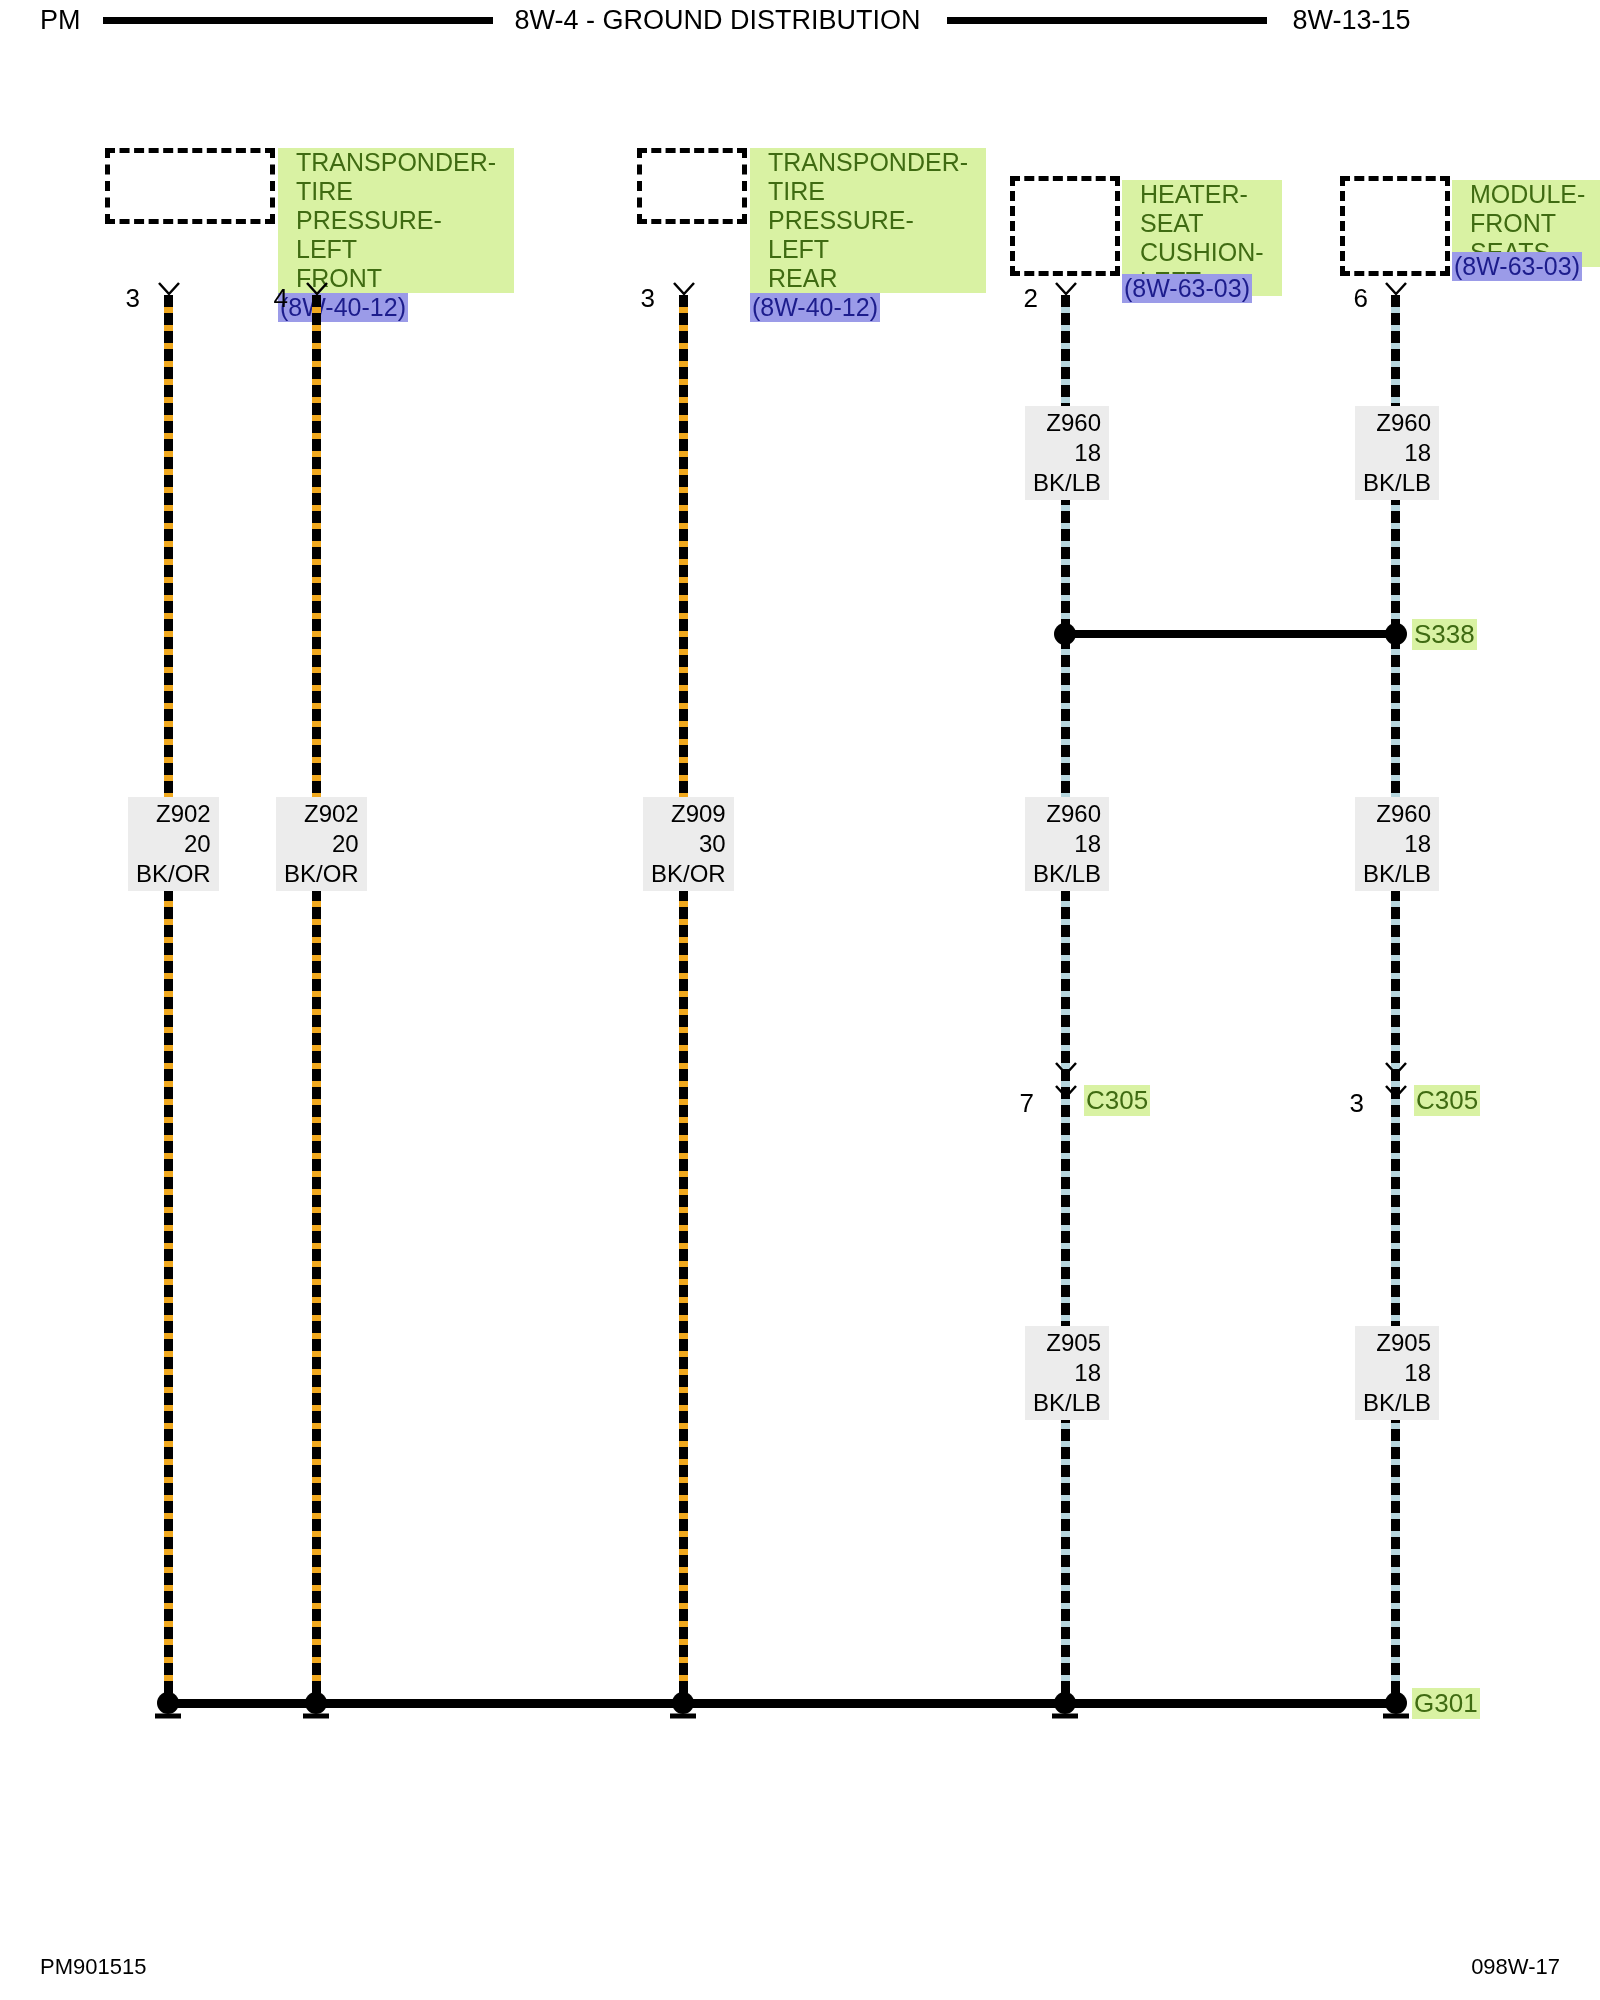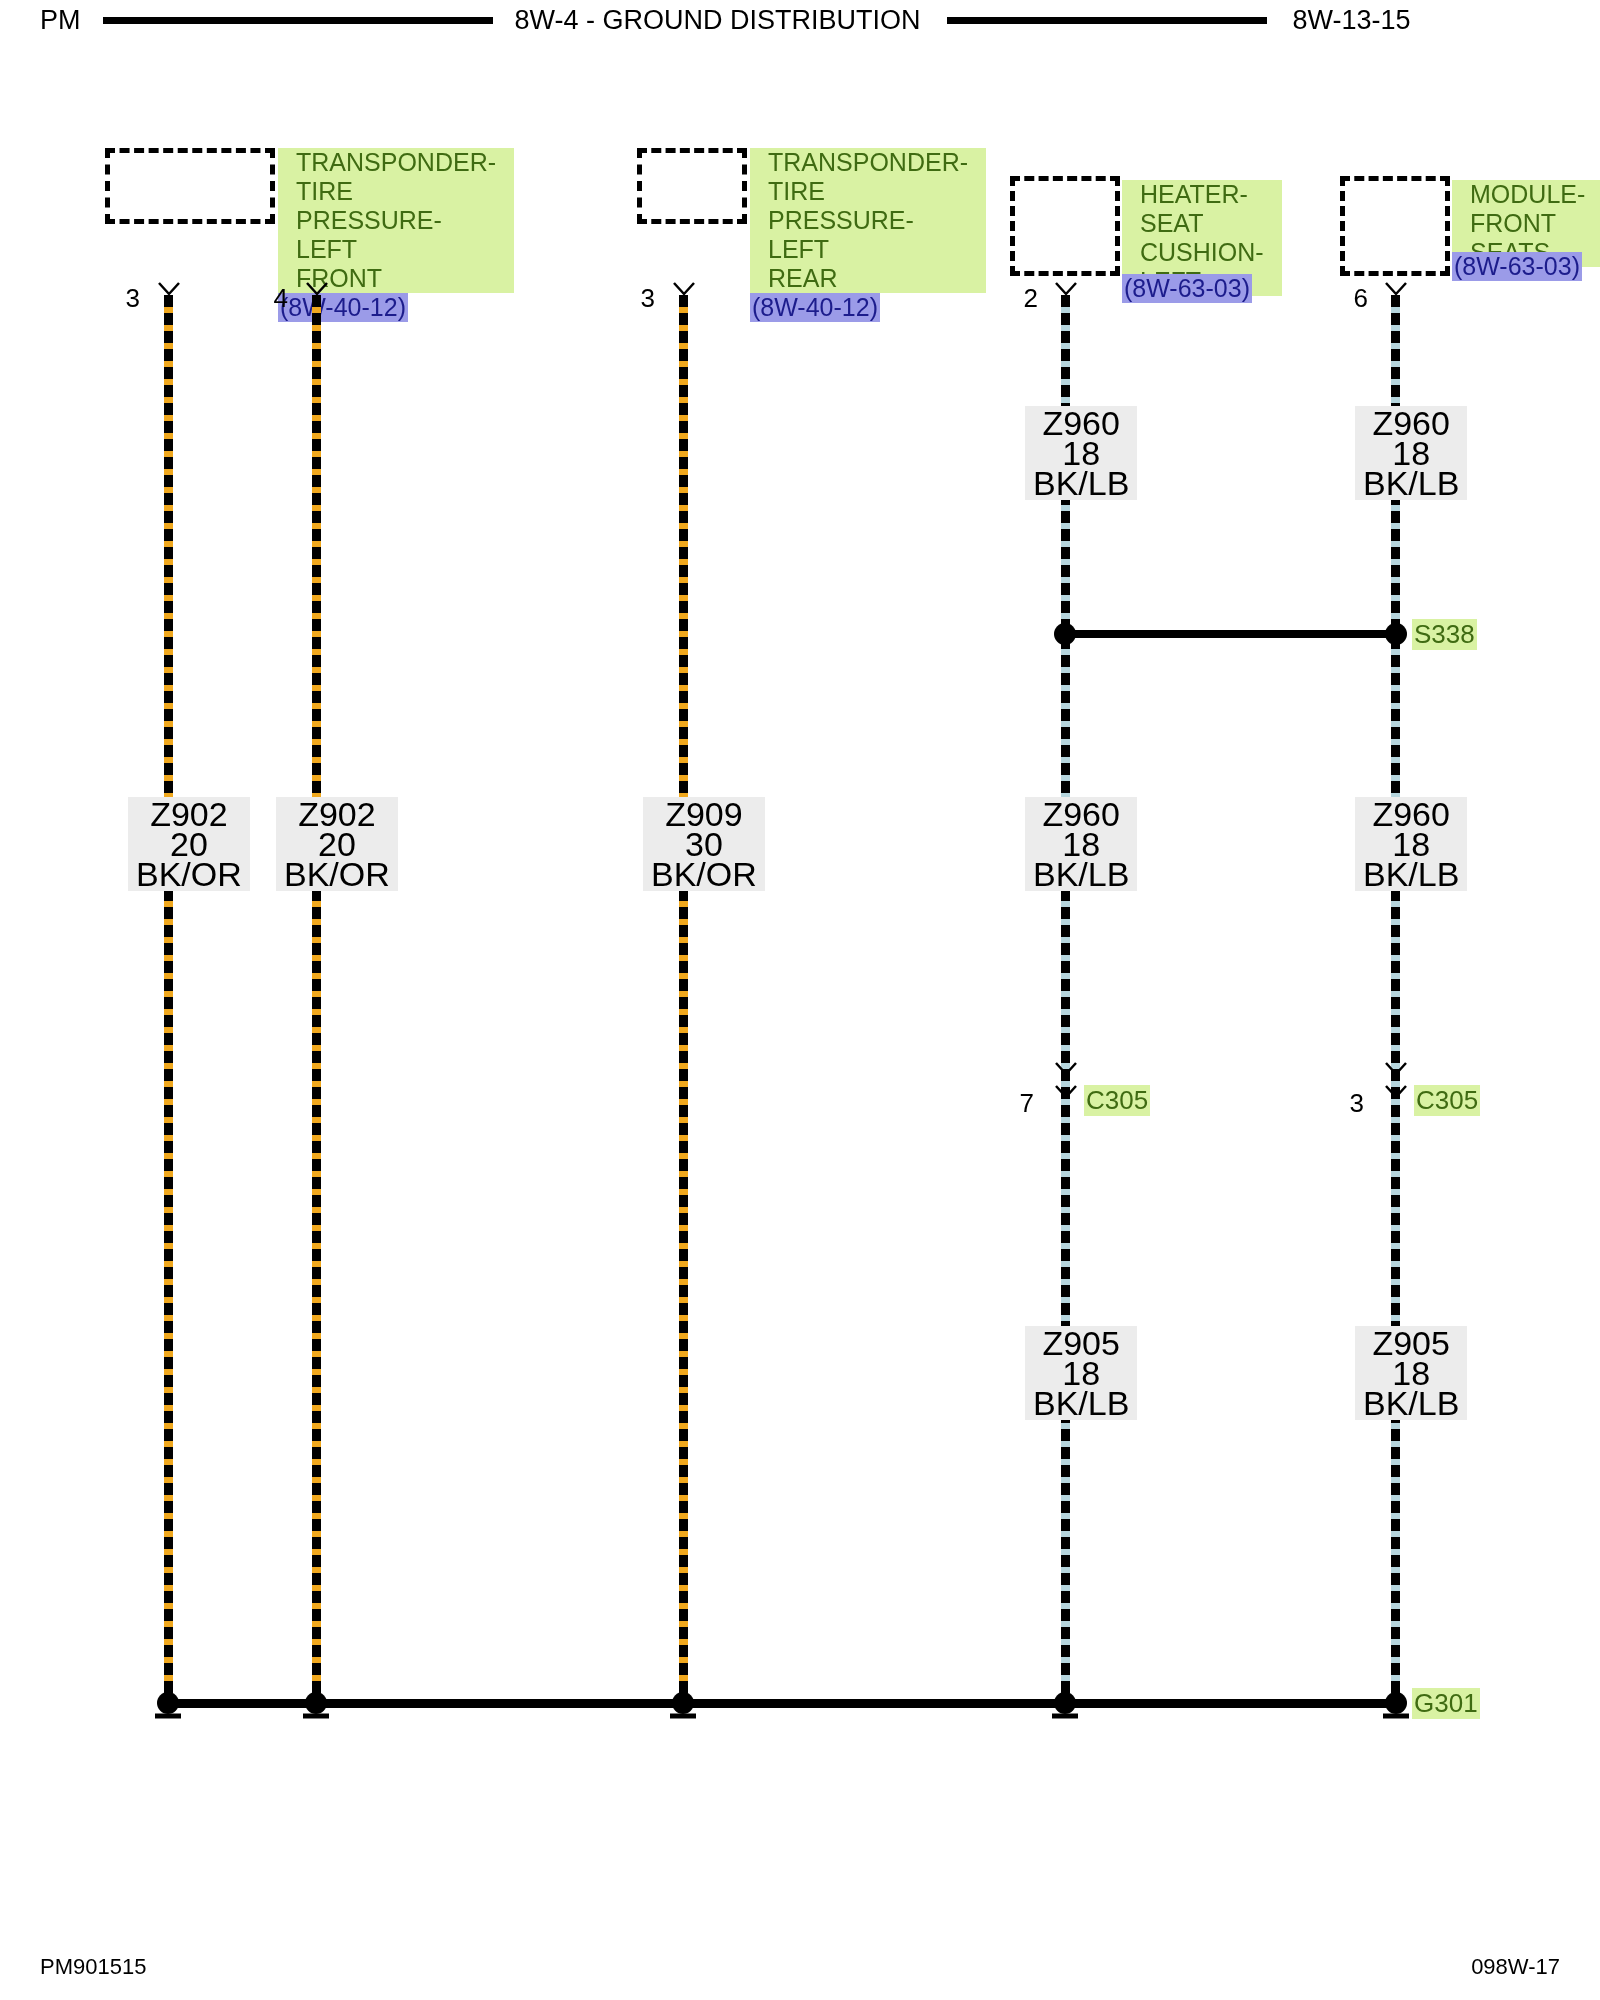--- a/index.html
+++ b/index.html
@@ -78,21 +78,21 @@
     position:absolute; font-size:26px; white-space:nowrap; text-align:right;
   }
   .chev {
     position:absolute; width:22px; height:13px;
   }
   .chev svg { display:block; }
 
   
   .wire-id {
     position:absolute; background:#ececec; color:#000;
-    font-size:34px; line-height:30px; text-align:center;
+    font-size:24px; line-height:30px; text-align:right;
     white-space:pre; padding:2px 8px;
   }
 
   
   .splice-bar { position:absolute; height:8px; background:#000; }
   .node {
     position:absolute; width:22px; height:22px; border-radius:50%;
     background:#000;
   }
   .splice-label {

